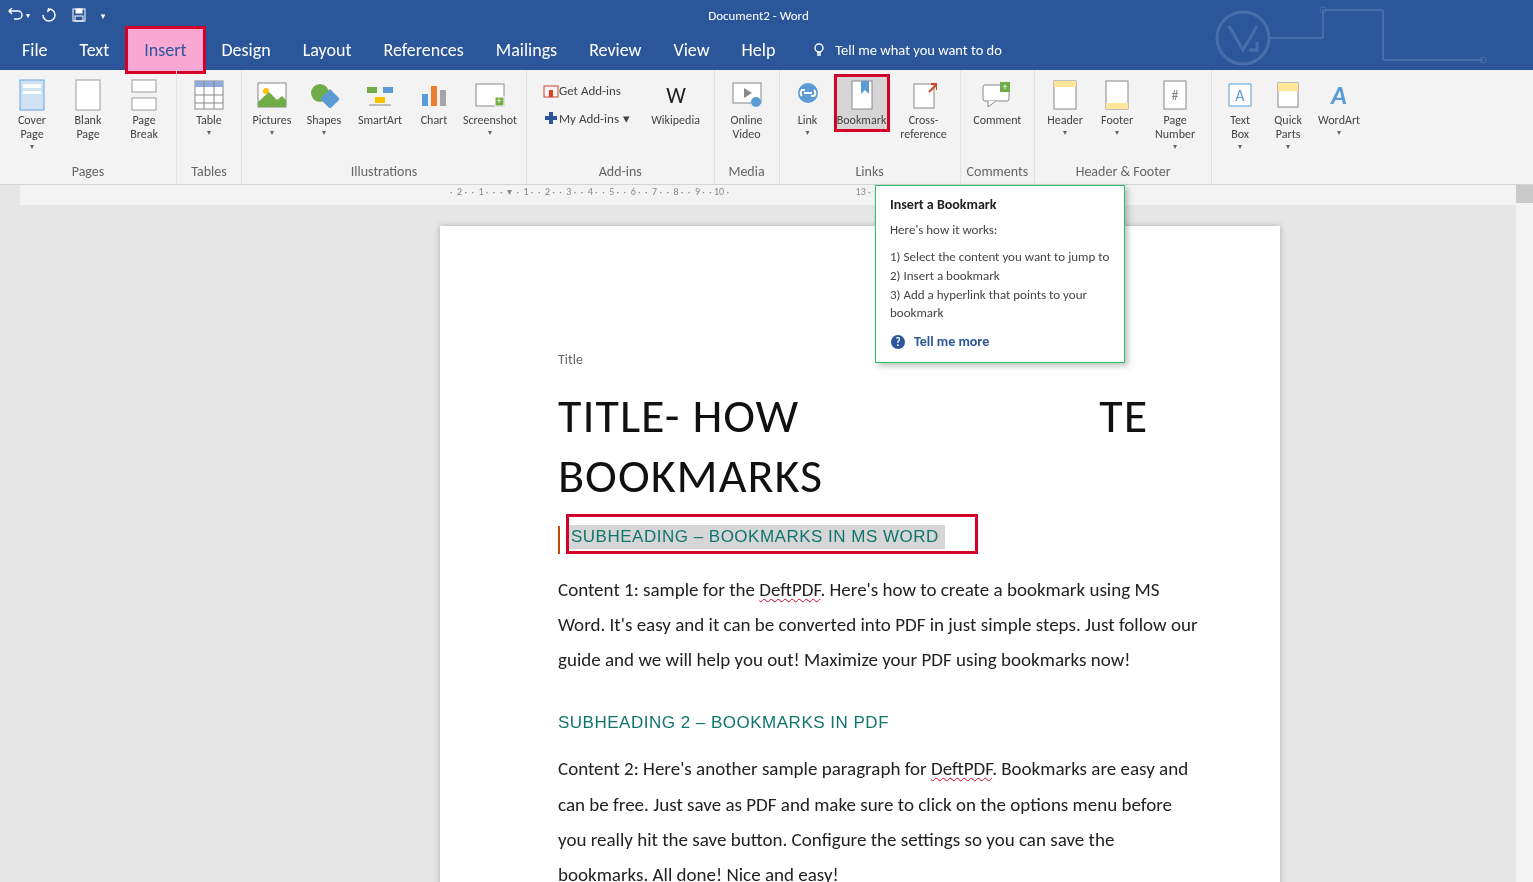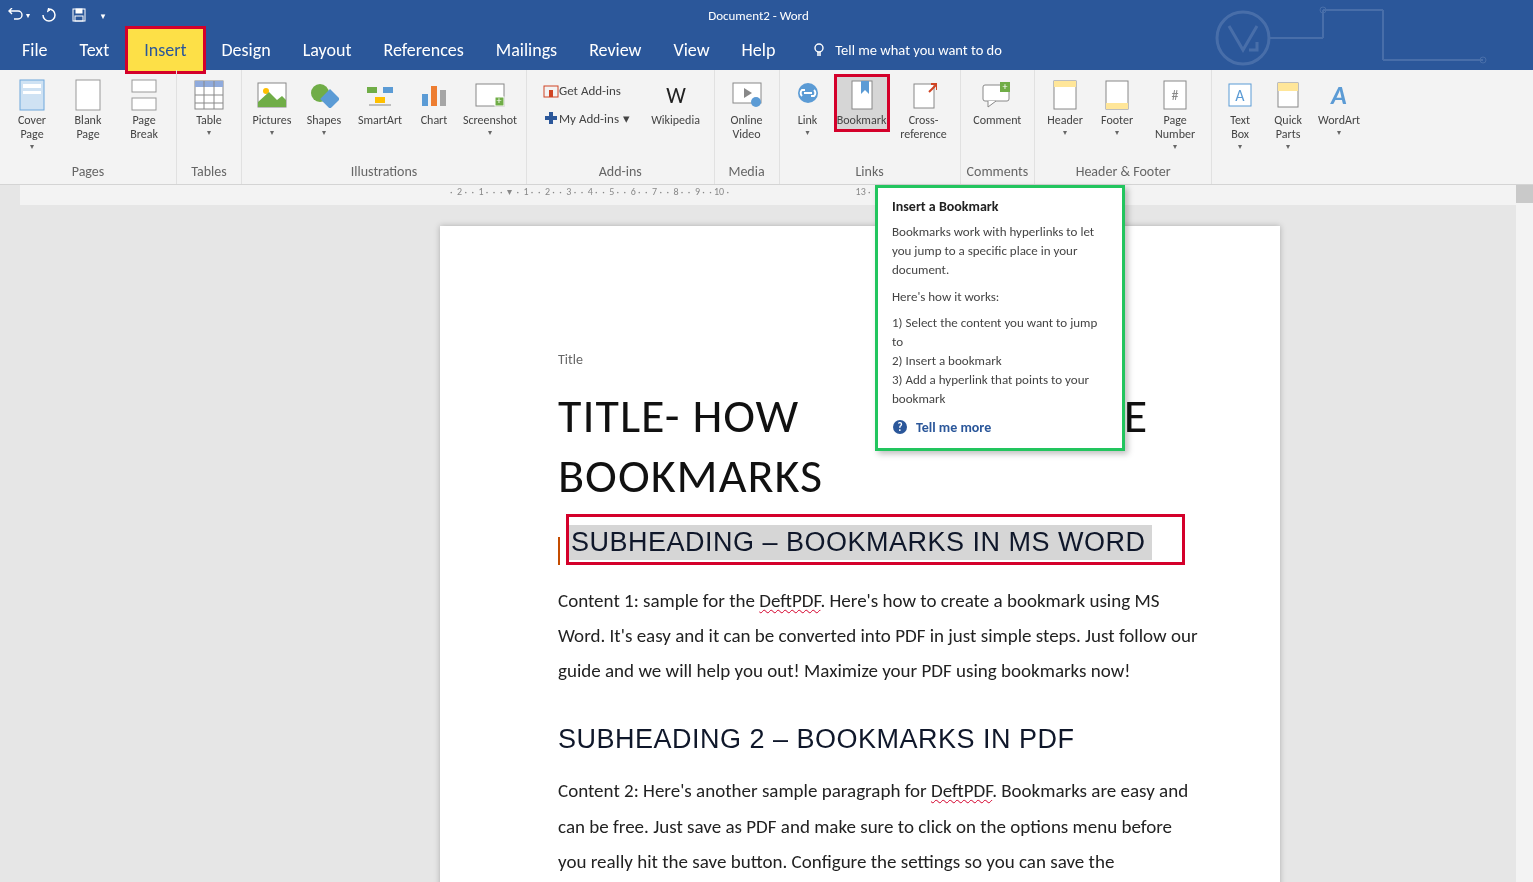--- a/index.html
+++ b/index.html
@@ -8,21 +8,21 @@
 
 .titlebar { background: #2b579a; height: 30px; display: flex; align-items: center; padding: 0 6px; color: #fff; }
 .qat { display: flex; align-items: center; gap: 4px; }
 .qat-btn { width: 26px; height: 24px; display: flex; align-items: center; justify-content: center; cursor: pointer; }
 .qat-btn svg { fill: #fff; stroke: #fff; }
 .title-center { flex: 1; text-align: center; font-size: 13px; font-weight: 400; color: #fff; }
 
 
 .tabs { background: #2b579a; height: 40px; display: flex; align-items: center; padding: 0 6px; color: #fff; gap: 0; }
 .tab { padding: 10px 16px; font-size: 18px; cursor: pointer; color: #fff; }
-.tab.active { background: #fde047; color: #2b579a; }
+.tab.active { background: #f9a8d4; color: #2b579a; }
 .tab-highlight { border: 3px solid #d4002a; padding: 0; }
 .tellme { display: flex; align-items: center; gap: 8px; margin-left: 20px; font-size: 14.5px; color: #fff; }
 .tellme svg { stroke: #fff; fill: none; }
 
 
 .ribbon { background: #f3f3f3; border-bottom: 1px solid #d4d4d4; height: 115px; display: flex; }
 .group { display: flex; flex-direction: column; align-items: center; padding: 4px 6px; border-right: 1px solid #e1e1e1; }
 .group-body { display: flex; align-items: flex-start; gap: 4px; flex: 1; }
 .group-label { font-size: 14px; color: #666; padding: 2px 0 0 0; }
 .bigbtn { display: flex; flex-direction: column; align-items: center; justify-content: flex-start; width: 52px; padding: 4px 2px; cursor: pointer; text-align: center; font-size: 12px; color: #444; line-height: 1.15; }
@@ -37,29 +37,29 @@
 .hruler-wrap { position:absolute; top:185px; left:20px; right:0; height:20px; background:#f3f3f3;}
 .hruler { position:absolute; left:430px; right:20px; height:20px; font-size:10px; color:#888;}
 .vruler { position:absolute; top:210px; left:0; width:20px; bottom:0; background:#f3f3f3; font-size:10px; color:#888; display:flex; flex-direction:column; align-items:center; }
 .vruler span { writing-mode: horizontal-tb; transform: rotate(0); margin-top:16px; }
 
 
 .page-wrap { position:absolute; top:206px; left:0; right:0; bottom:0; overflow:hidden; background:#e6e6e6;}
 .page { position:absolute; left:440px; top:20px; width:840px; height:900px; background:#fff; box-shadow:0 0 6px rgba(0,0,0,.25); padding:125px 80px 60px 118px;}
 .doc-label { font-size:14px; color:#666; margin-bottom:18px;}
 .doc-title { font-size:48px; font-weight:300; color:#111; letter-spacing:1px; line-height:1.25; font-family:"Calibri Light","Segoe UI Light",sans-serif; margin-bottom:8px;}
-.subheading { font-size:27px; font-weight:400; color:#0f172a; letter-spacing:.5px; font-family:"Calibri Light","Segoe UI Light",sans-serif; margin-top:6px;}
+.subheading { font-size:17px; font-weight:400; color:#0f766e; letter-spacing:.5px; font-family:"Calibri Light","Segoe UI Light",sans-serif; margin-top:6px;}
 .sel-wrap { border:3px solid #d4002a; display:inline-block; padding:2px 30px 2px 0;}
 .selected-text { background:#d6d6d6; padding:2px 6px 2px 2px; display:inline-block;}
 .cursor { display:inline-block; width:2px; height:28px; background:#c44c00; vertical-align:bottom; margin-right:6px;}
 .content { font-size:19px; color:#222; line-height:1.85; margin-top:18px; }
 .squiggle { text-decoration: underline wavy #d4002a 1px; text-underline-offset:2px;}
 
 
-.tooltip { position:absolute; top:185px; left:875px; width:250px; background:#fff; border:3px solid #22c55e; box-shadow:3px 3px 6px rgba(0,0,0,.25); padding:10px 14px 12px 14px; z-index:10; font-size:13px;}
+.tooltip { position:absolute; top:185px; left:875px; width:250px; background:#fff; border:1px solid #22c55e; box-shadow:3px 3px 6px rgba(0,0,0,.25); padding:10px 14px 12px 14px; z-index:10; font-size:13px;}
 .tooltip-title { font-weight:600; color:#222; margin-bottom:8px; font-size:14px;}
 .tooltip-body { color:#444; line-height:1.45;}
 .tooltip-body p { margin-bottom:8px;}
 .tooltip-more { display:flex; align-items:center; gap:8px; color:#2b579a; font-weight:600; margin-top:10px; cursor:pointer; font-size:14px;}
 .tooltip-more svg { fill:#2b579a; }
 
 
 .circuit { position:absolute; top:0; right:0; width:350px; height:75px; opacity:.45; pointer-events:none;}
 .circuit svg { stroke:#6c8bbd; fill:none;}
 
@@ -447,21 +447,20 @@
     <div class="subheading" style="margin-top:36px">SUBHEADING 2 – BOOKMARKS IN PDF</div>
     <div class="content">
       <span>Content 2: Here's another sample paragraph for </span><span class="squiggle">DeftPDF</span><span>. Bookmarks are easy and can be free. Just save as PDF and make sure to click on the options menu before you really hit the save button. Configure the settings so you can save the bookmarks. All done! Nice and easy!</span>
     </div>
   </div>
 </div>
 
 <div class="tooltip">
   <div class="tooltip-title">Insert a Bookmark</div>
   <div class="tooltip-body">
-    <p>Bookmarks work with hyperlinks to let you jump to a specific place in your document.</p>
     <p>Here's how it works:</p>
     <div>1) Select the content you want to jump to</div>
     <div>2) Insert a bookmark</div>
     <div>3) Add a hyperlink that points to your bookmark</div>
   </div>
   <div class="tooltip-more">
     <svg width="16" height="16">
         <circle cx="8" cy="8" r="7" fill="#2b579a"></circle>
         <text x="8" y="12" fill="#fff" font-size="11" font-weight="bold" text-anchor="middle">?</text>
       </svg>

